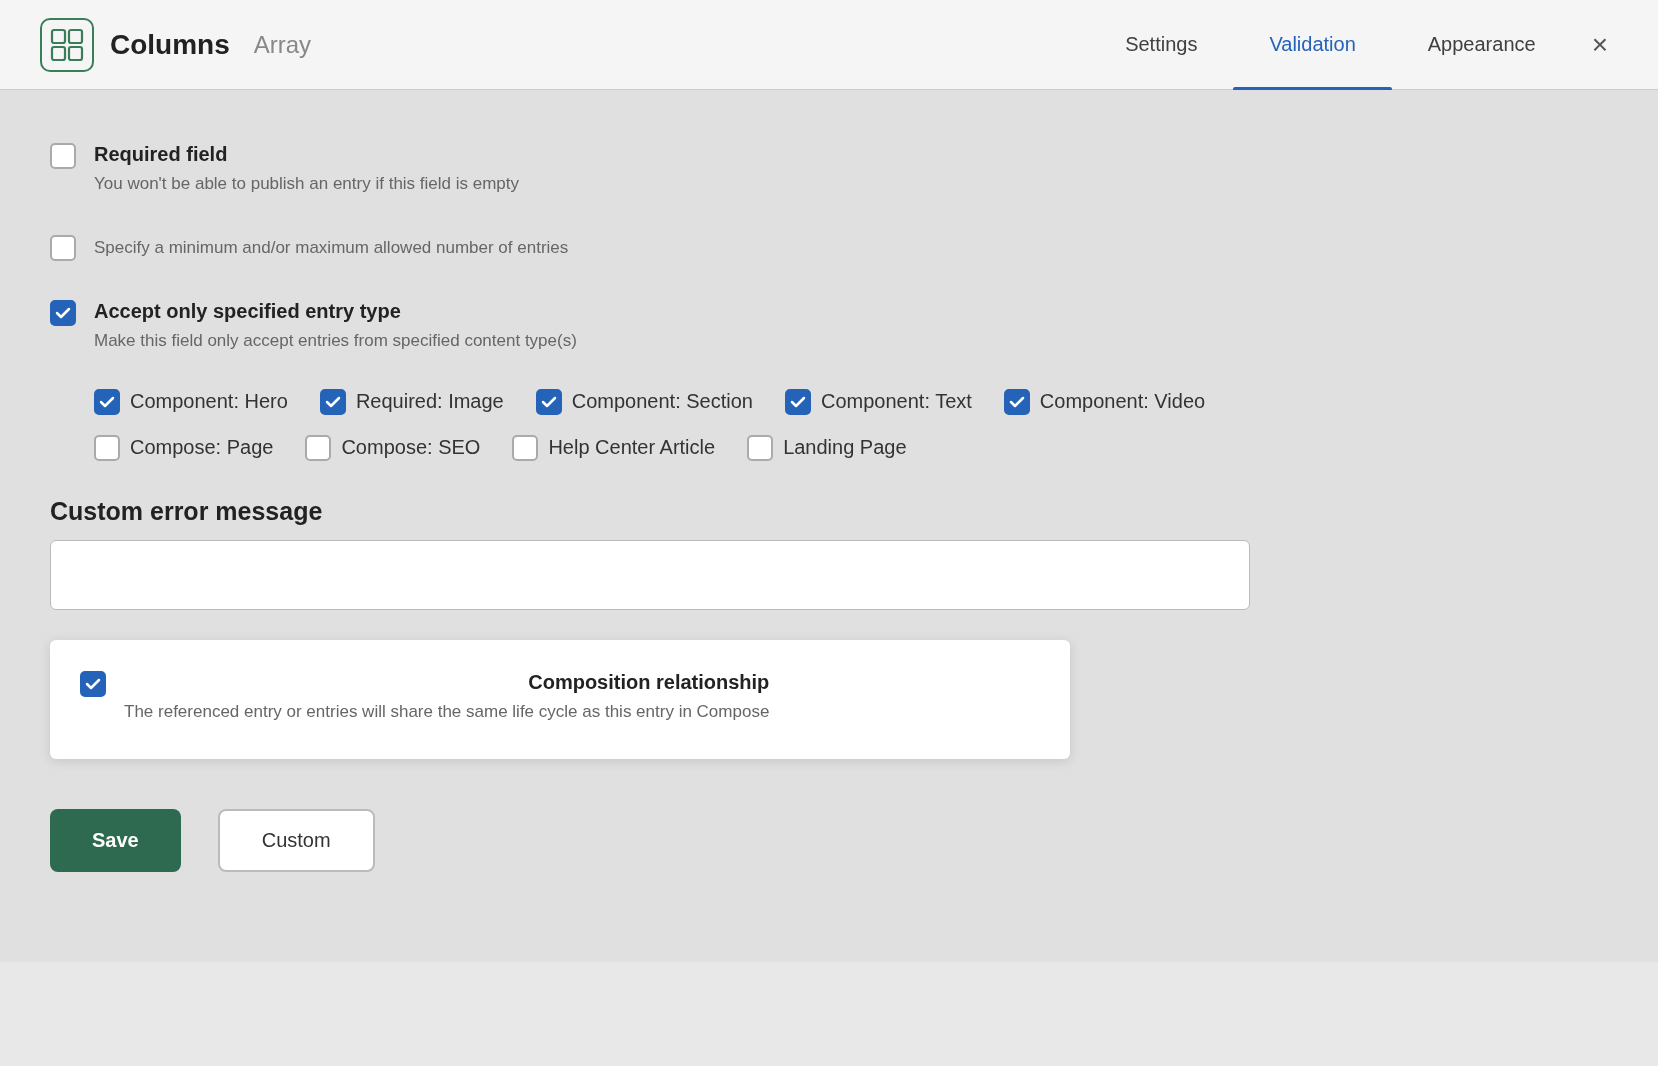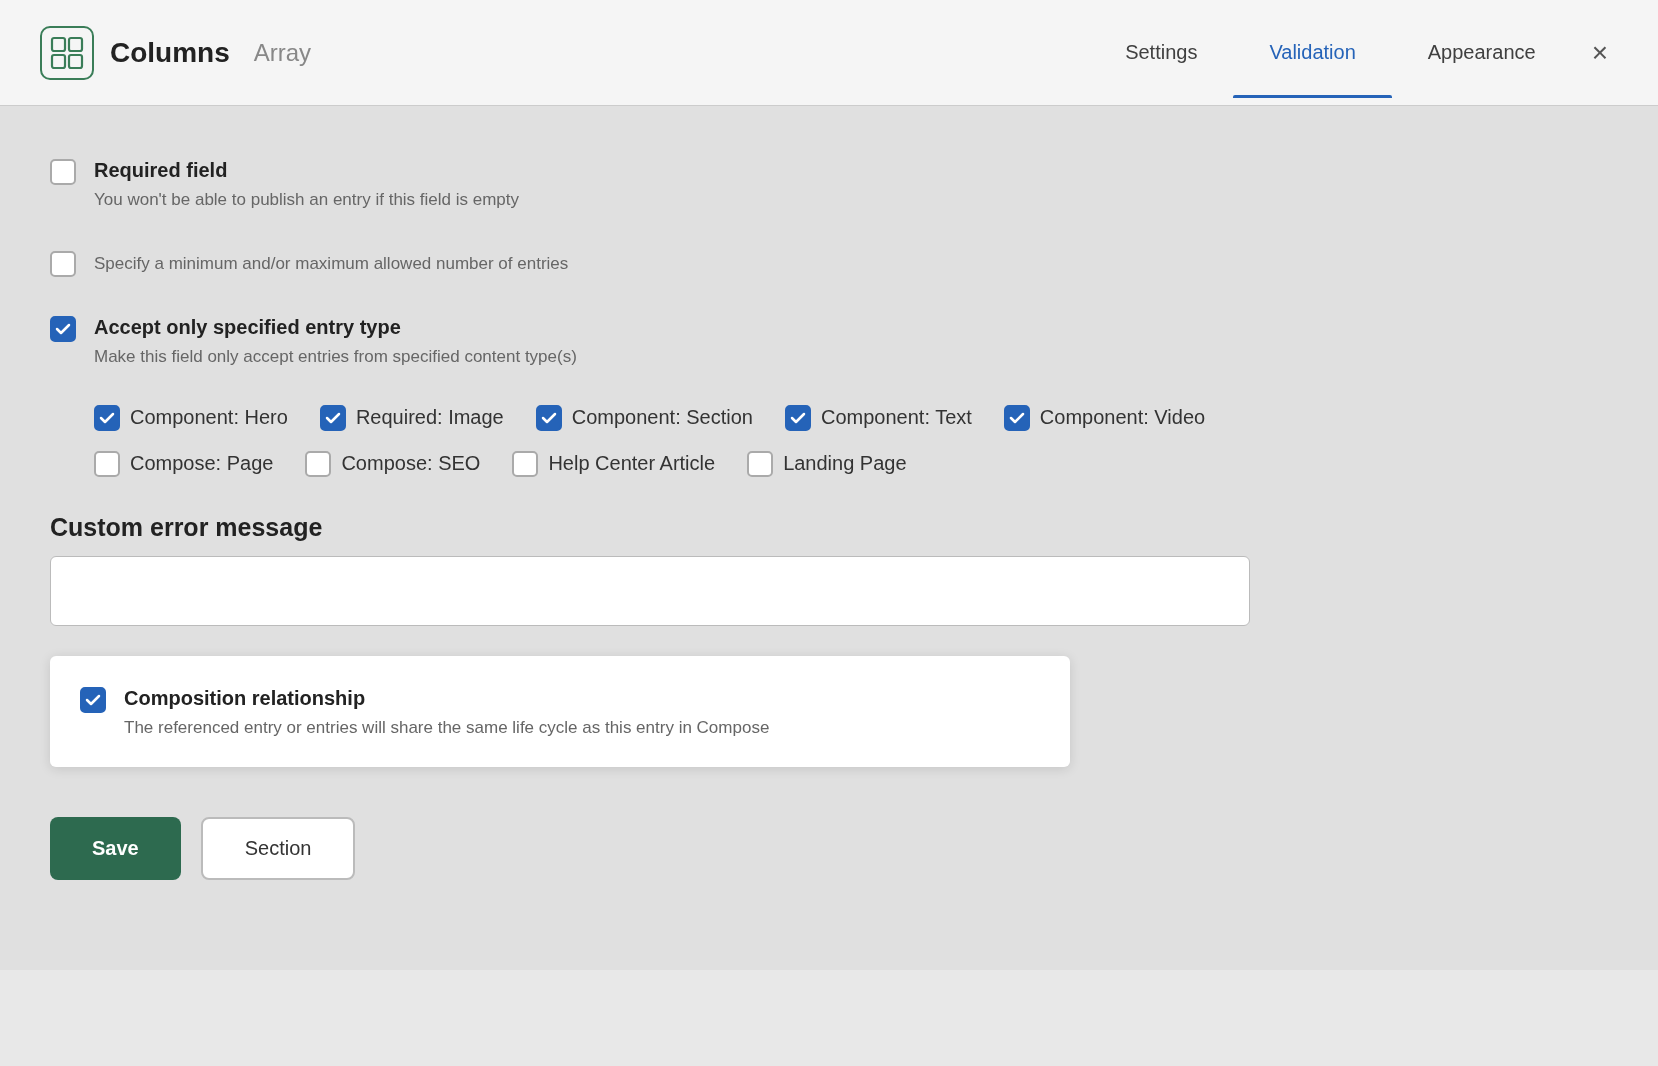--- a/index.html
+++ b/index.html
@@ -19,21 +19,21 @@
       min-height: 1066px;
       position: relative;
     }
     
     .header {
       background: #f5f5f5;
       border-bottom: 1px solid #ccc;
       display: flex;
       align-items: center;
       padding: 0 40px;
-      height: 106px;
+      height: 90px;
     }
     .header-left {
       display: flex;
       align-items: center;
       gap: 16px;
       flex: 1;
     }
     .logo-icon {
       width: 54px;
       height: 54px;
@@ -200,21 +200,21 @@
       border-radius: 6px;
       padding: 28px 30px;
       width: 1020px;
       box-shadow: 0 2px 12px rgba(0,0,0,0.12);
       margin-bottom: 50px;
     }
 
     
     .footer-buttons {
       display: flex;
-      gap: 20px;
+      gap: 37px;
       padding: 0 0 40px 0;
     }
     .btn-save {
       background: #2d6a4f;
       color: #fff;
       border: none;
       border-radius: 8px;
       font-size: 20px;
       font-weight: 600;
       padding: 18px 42px;
@@ -368,34 +368,34 @@
         </div>
       </div>
     </div>
 
     <div>
       <div class="section-label">Custom error message</div>
       <input type="text" class="text-input" style="">
     </div>
 
     <div class="composition-card">
-      <div class="checkbox-row" style="margin-bottom:0;">
+      <div class="checkbox-row" style="margin-bottom:8px;text-align:right;">
         <div class="checkbox-wrap">
           <div class="checkbox checked">
             <svg viewBox="0 0 16 16" fill="none" style="display:block">
                 <polyline points="2,8 6,12 14,4" stroke="#fff" stroke-width="2.5" stroke-linecap="round" stroke-linejoin="round"></polyline>
               </svg>
           </div>
         </div>
         <div class="checkbox-content">
           <div class="checkbox-label">Composition relationship</div>
           <div class="checkbox-desc">The referenced entry or entries will share the same life cycle as this entry in Compose</div>
         </div>
       </div>
     </div>
 
     <div class="footer-buttons">
       <button class="btn-save">Save</button>
-      <button class="btn-cancel">Section</button>
+      <button class="btn-cancel">Custom</button>
     </div>
 
   </div>
 </div>
 
 </body></html>

